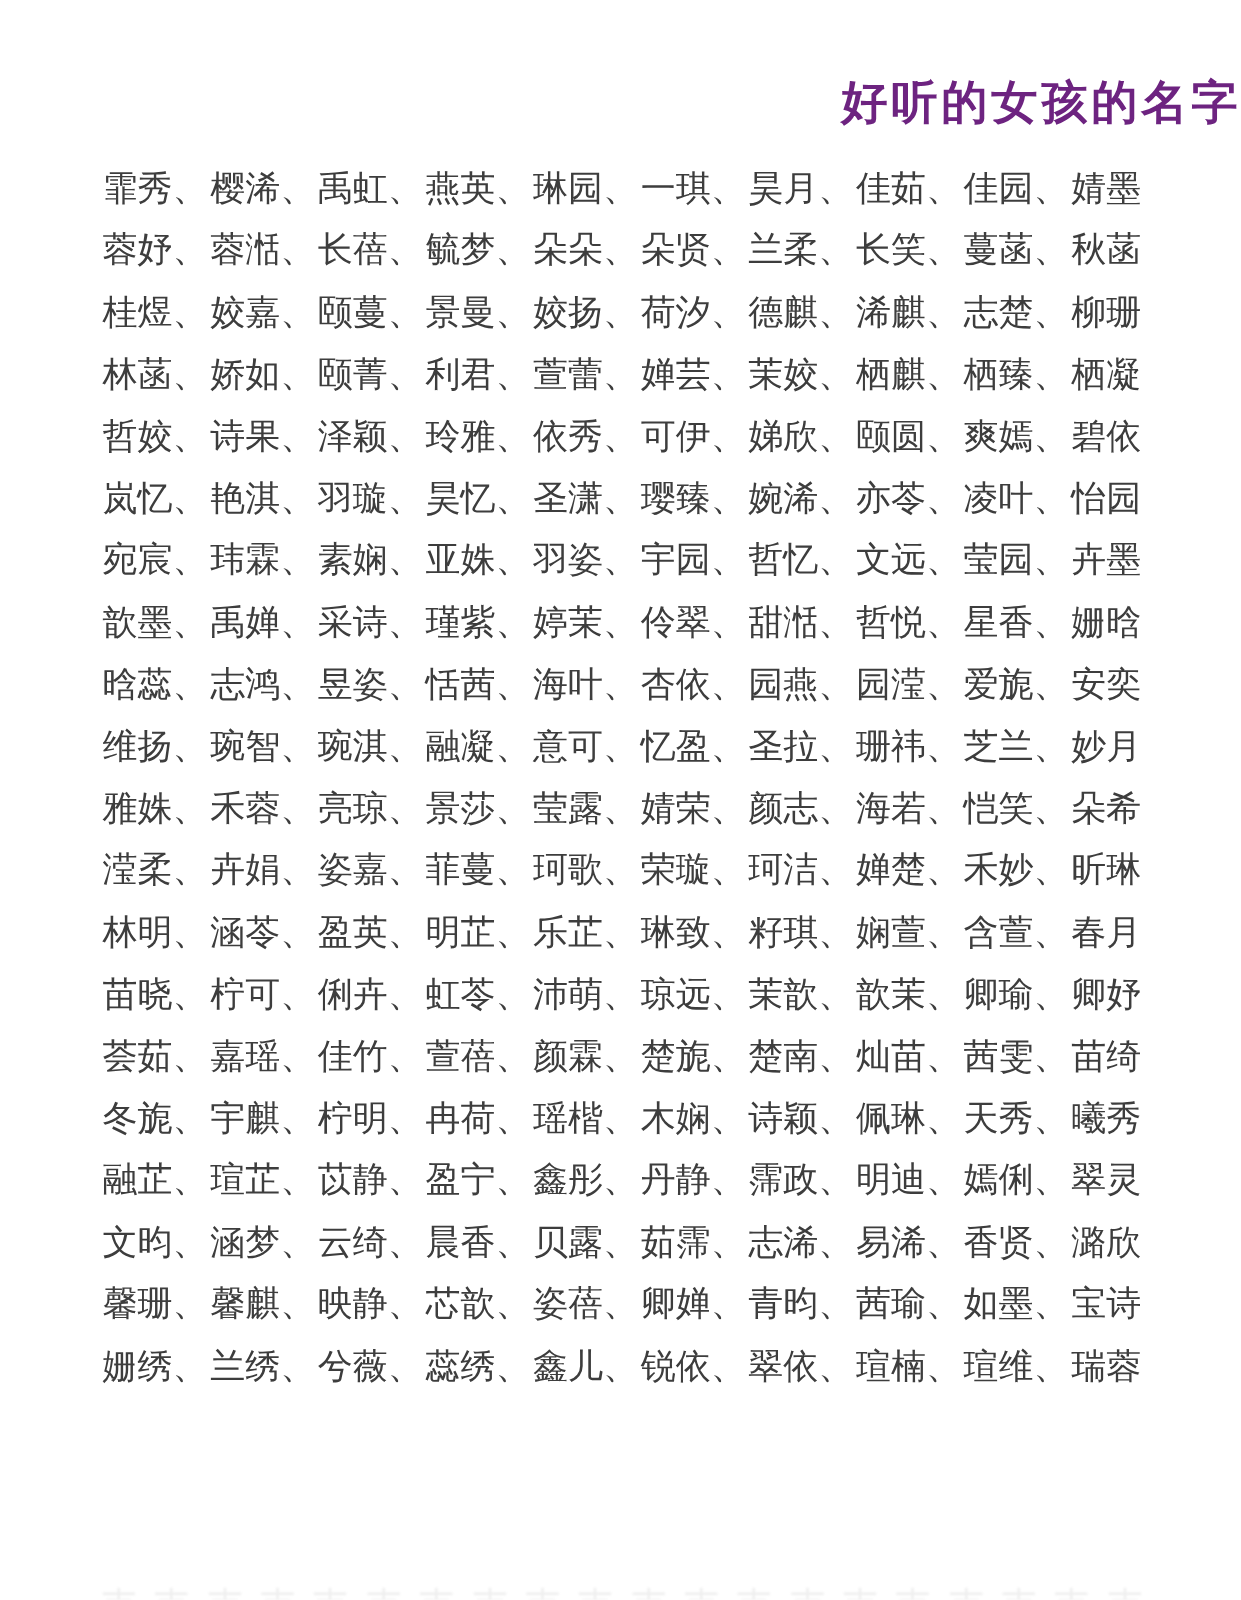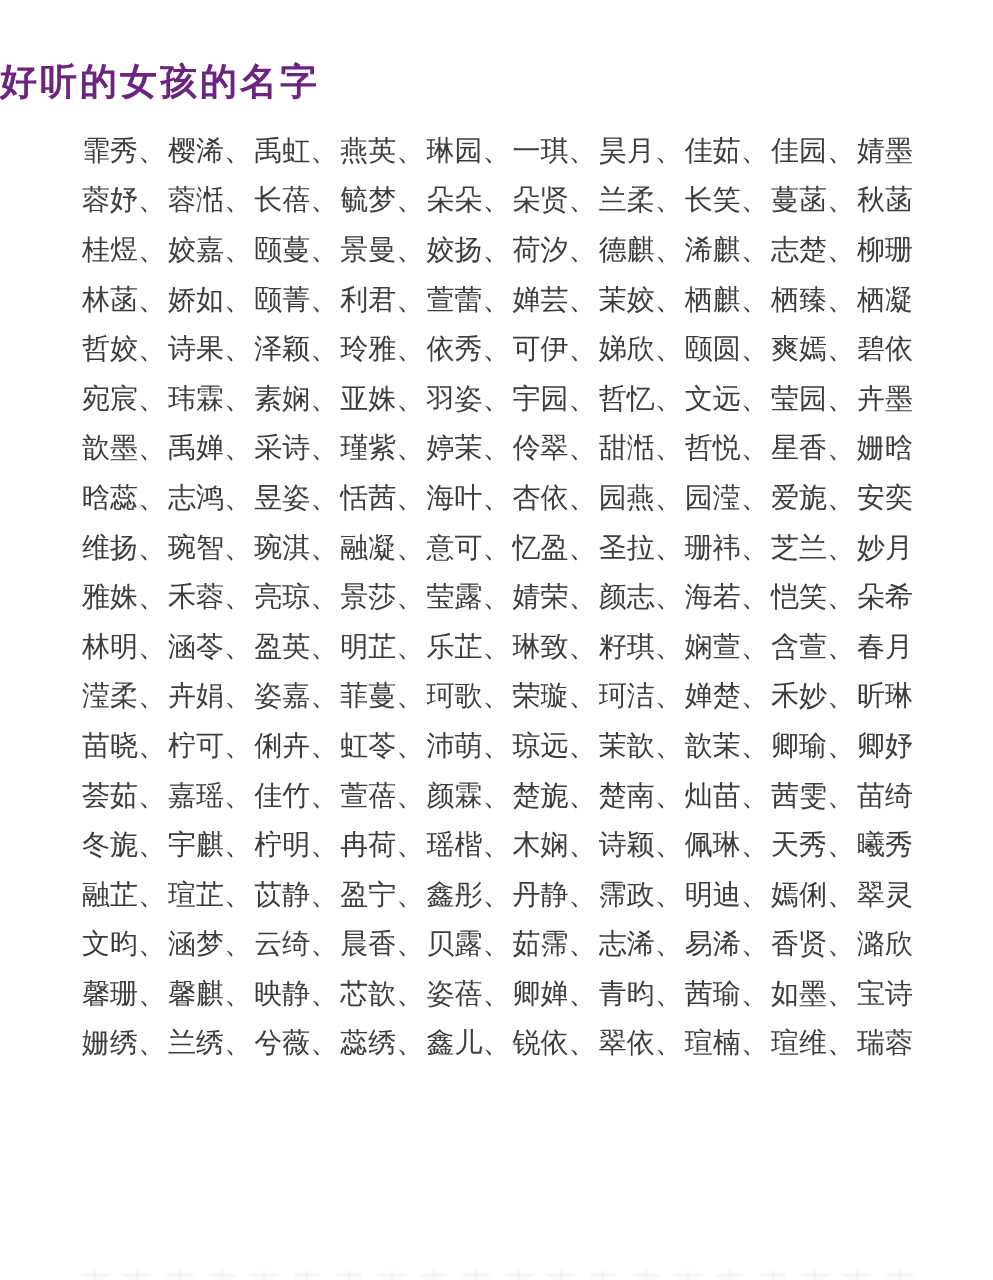--- a/index.html
+++ b/index.html
@@ -12,21 +12,21 @@
     width: 993px;
     height: 1280px;
     margin: 0 auto;
     background: #ffffff;
     overflow: hidden;
     font-family: "Liberation Serif", "DejaVu Serif", serif;
   }
   .page-title {
     margin: 0;
     padding-top: 57px;
-    text-align: left;
+    text-align: right;
     font-size: 37px;
     font-weight: bold;
     letter-spacing: 3px;
     font-family: "Liberation Sans", "DejaVu Sans", sans-serif;
   }
   .names-list {
     position: absolute;
     top: 126px;
     left: 82px;
     right: 80px;
@@ -125,20 +125,32 @@
         <span class="name-item">泽颖、</span>
         <span class="name-item">玲雅、</span>
         <span class="name-item">依秀、</span>
         <span class="name-item">可伊、</span>
         <span class="name-item">娣欣、</span>
         <span class="name-item">颐圆、</span>
         <span class="name-item">爽嫣、</span>
         <span class="name-item">碧依</span>
       </div>
       <div class="name-row">
+        <span class="name-item">岚忆、</span>
+        <span class="name-item">艳淇、</span>
+        <span class="name-item">羽璇、</span>
+        <span class="name-item">昊忆、</span>
+        <span class="name-item">圣潇、</span>
+        <span class="name-item">璎臻、</span>
+        <span class="name-item">婉浠、</span>
+        <span class="name-item">亦苓、</span>
+        <span class="name-item">凌叶、</span>
+        <span class="name-item">怡园</span>
+      </div>
+      <div class="name-row">
         <span class="name-item">宛宸、</span>
         <span class="name-item">玮霖、</span>
         <span class="name-item">素娴、</span>
         <span class="name-item">亚姝、</span>
         <span class="name-item">羽姿、</span>
         <span class="name-item">宇园、</span>
         <span class="name-item">哲忆、</span>
         <span class="name-item">文远、</span>
         <span class="name-item">莹园、</span>
         <span class="name-item">卉墨</span>
@@ -185,44 +197,44 @@
         <span class="name-item">亮琼、</span>
         <span class="name-item">景莎、</span>
         <span class="name-item">莹露、</span>
         <span class="name-item">婧荣、</span>
         <span class="name-item">颜志、</span>
         <span class="name-item">海若、</span>
         <span class="name-item">恺笑、</span>
         <span class="name-item">朵希</span>
       </div>
       <div class="name-row">
+        <span class="name-item">滢柔、</span>
+        <span class="name-item">卉娟、</span>
+        <span class="name-item">姿嘉、</span>
+        <span class="name-item">菲蔓、</span>
+        <span class="name-item">珂歌、</span>
+        <span class="name-item">荣璇、</span>
+        <span class="name-item">珂洁、</span>
+        <span class="name-item">婵楚、</span>
+        <span class="name-item">禾妙、</span>
+        <span class="name-item">昕琳</span>
+      </div>
+      <div class="name-row">
         <span class="name-item">林明、</span>
         <span class="name-item">涵苓、</span>
         <span class="name-item">盈英、</span>
         <span class="name-item">明芷、</span>
         <span class="name-item">乐芷、</span>
         <span class="name-item">琳致、</span>
         <span class="name-item">籽琪、</span>
         <span class="name-item">娴萱、</span>
         <span class="name-item">含萱、</span>
         <span class="name-item">春月</span>
       </div>
       <div class="name-row">
-        <span class="name-item">滢柔、</span>
-        <span class="name-item">卉娟、</span>
-        <span class="name-item">姿嘉、</span>
-        <span class="name-item">菲蔓、</span>
-        <span class="name-item">珂歌、</span>
-        <span class="name-item">荣璇、</span>
-        <span class="name-item">珂洁、</span>
-        <span class="name-item">婵楚、</span>
-        <span class="name-item">禾妙、</span>
-        <span class="name-item">昕琳</span>
-      </div>
-      <div class="name-row">
         <span class="name-item">苗晓、</span>
         <span class="name-item">柠可、</span>
         <span class="name-item">俐卉、</span>
         <span class="name-item">虹苓、</span>
         <span class="name-item">沛萌、</span>
         <span class="name-item">琼远、</span>
         <span class="name-item">茉歆、</span>
         <span class="name-item">歆茉、</span>
         <span class="name-item">卿瑜、</span>
         <span class="name-item">卿妤</span>

